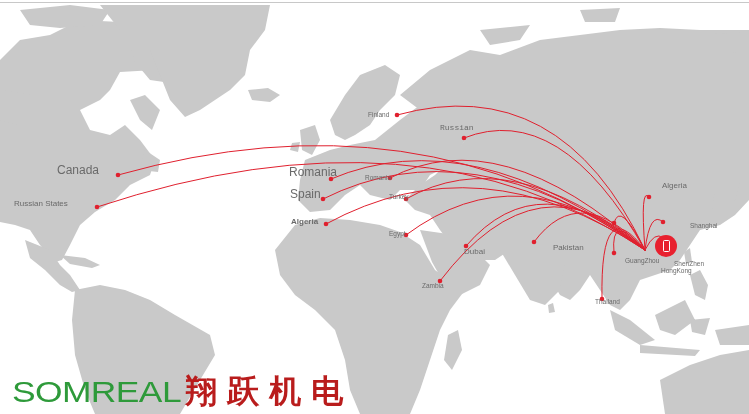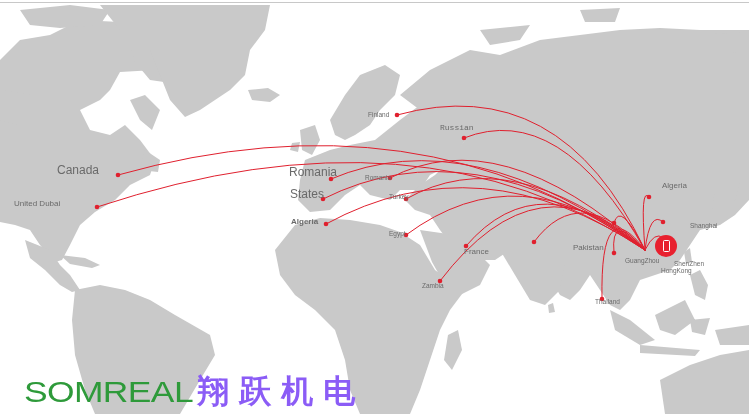--- a/index.html
+++ b/index.html
@@ -5,23 +5,23 @@
   html, body { margin: 0; padding: 0; background: #ffffff; }
   body { width: 749px; height: 414px; overflow: hidden; position: relative; font-family: "Liberation Sans", sans-serif; }
   .map { position: absolute; left: 0; top: 0; width: 749px; height: 414px; }
   .topline { position: absolute; left: 0; top: 2px; width: 749px; height: 1px; background: #c8c8c8; }
   .label { position: absolute; color: #6a6a6a; font-family: "Liberation Sans", sans-serif; white-space: nowrap; line-height: 1; }
   .lbl-lg { font-size: 12px; }
   .lbl-md { font-size: 8px; }
   .lbl-sm { font-size: 6.5px; }
   .hub { position: absolute; left: 655px; top: 235px; width: 22px; height: 22px; border-radius: 50%; background: #e8202e; display: flex; align-items: center; justify-content: center; }
   .hub .phone { width: 7px; height: 12px; border: 1.5px solid #ffffff; border-radius: 1.5px; box-sizing: border-box; }
-  .logo { position: absolute; left: 24px; top: 374px; height: 36px; display: flex; align-items: center; }
+  .logo { position: absolute; left: 12px; top: 374px; height: 36px; display: flex; align-items: center; }
   .logo-en { font-family: "Liberation Sans", sans-serif; font-size: 30px; color: #2e9a3a; letter-spacing: -0.5px; font-weight: normal; transform: scaleX(1.18); transform-origin: left center; margin-right: 30px; }
-  .logo-cn { font-family: "DejaVu Sans", sans-serif; font-size: 32px; font-weight: bold; color: #8b5cf6; letter-spacing: 10px; }
+  .logo-cn { font-family: "DejaVu Sans", sans-serif; font-size: 32px; font-weight: bold; color: #b91c1c; letter-spacing: 10px; }
 </style>
 </head>
 <body>
 
 <div class="topline"></div>
 
 <svg class="map" viewBox="0 0 749 414" xmlns="http://www.w3.org/2000/svg">
   <g fill="#c9c9c9">
 
     <path d="M0,60 L20,40 L50,35 L80,20 L120,22 L150,35 L170,55 L155,70 L120,72 L110,90 L100,100 L80,110 L90,130 L110,135 L125,125 L140,140 L155,160 L150,175 L130,185 L115,200 L95,212 L80,225 L70,245 L62,260 L55,262 L40,245 L30,230 L15,225 L0,222 Z"></path>
@@ -96,31 +96,31 @@
     <circle cx="534" cy="242" r="2.3"></circle>
     <circle cx="602" cy="299" r="2.3"></circle>
     <circle cx="614" cy="253" r="2.3"></circle>
     <circle cx="614" cy="223" r="2.3"></circle>
     <circle cx="649" cy="197" r="2.3"></circle>
     <circle cx="663" cy="222" r="2.3"></circle>
   </g>
 </svg>
 
 <div class="label lbl-lg" style="left:57px;top:164px;">Canada</div>
-<div class="label lbl-md" style="left:14px;top:200px;">United Dubai</div>
+<div class="label lbl-md" style="left:14px;top:200px;">Russian States</div>
 <div class="label lbl-lg" style="left:289px;top:166px;">Romania</div>
-<div class="label lbl-lg" style="left:290px;top:188px;">States</div>
+<div class="label lbl-lg" style="left:290px;top:188px;">Spain</div>
 <div class="label lbl-md" style="left:291px;top:218px;font-weight:bold;">Algeria</div>
 <div class="label lbl-sm" style="left:368px;top:112px;">Finland</div>
 <div class="label lbl-md" style="left:440px;top:124px;font-family:Liberation Mono, monospace;">Russian</div>
 <div class="label lbl-sm" style="left:365px;top:175px;">Romania</div>
 <div class="label lbl-sm" style="left:389px;top:194px;">Turkey</div>
 <div class="label lbl-sm" style="left:389px;top:231px;">Egypt</div>
-<div class="label lbl-md" style="left:464px;top:248px;">France</div>
-<div class="label lbl-md" style="left:533px;top:244px;padding-left:40px;">Pakistan</div>
+<div class="label lbl-md" style="left:464px;top:248px;">Dubai</div>
+<div class="label lbl-md" style="left:513px;top:244px;padding-left:40px;">Pakistan</div>
 <div class="label lbl-sm" style="left:422px;top:283px;">Zambia</div>
 <div class="label lbl-md" style="left:662px;top:182px;">Algeria</div>
 <div class="label lbl-sm" style="left:690px;top:223px;">Shanghai</div>
 <div class="label lbl-sm" style="left:625px;top:258px;">GuangZhou</div>
 <div class="label lbl-sm" style="left:674px;top:261px;">ShenZhen</div>
 <div class="label lbl-sm" style="left:661px;top:268px;">HongKong</div>
 <div class="label lbl-sm" style="left:595px;top:299px;">Thailand</div>
 
 <div class="hub">
   <div class="phone"></div>

